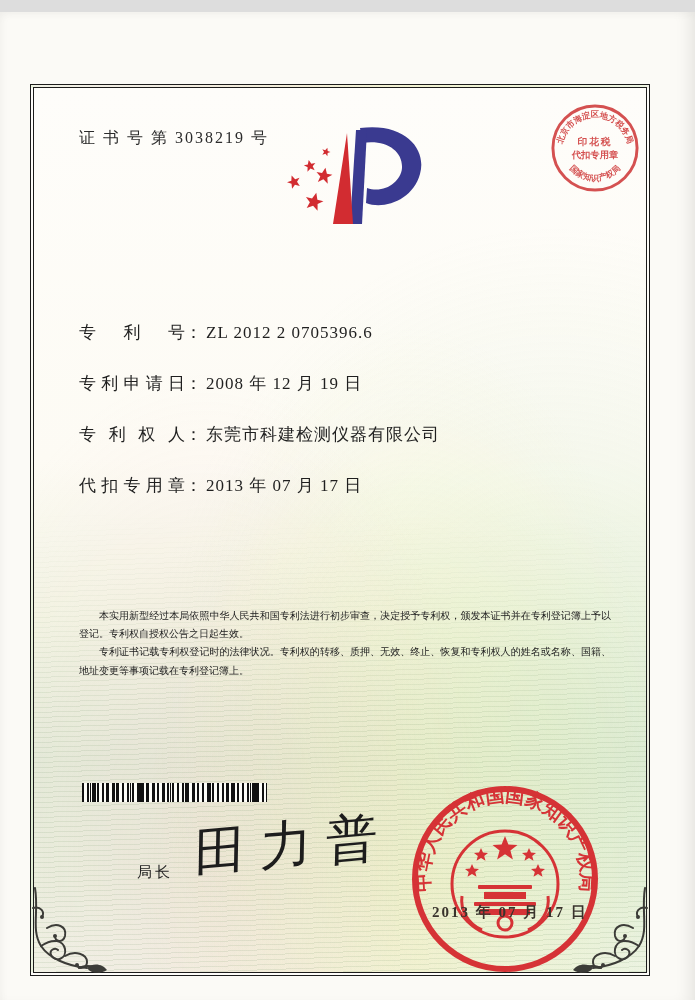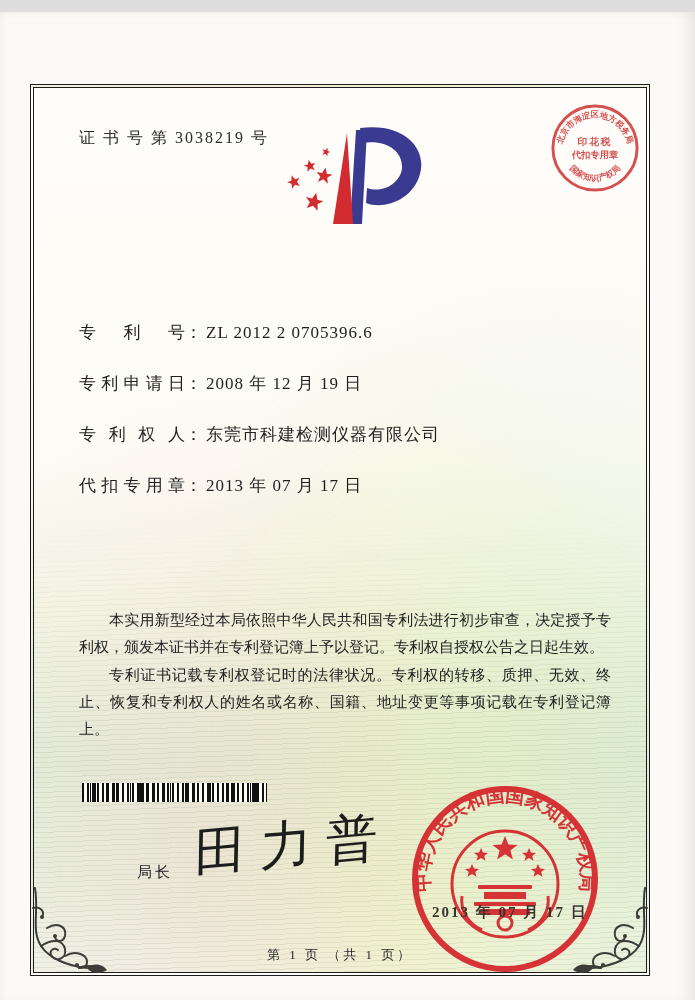--- a/index.html
+++ b/index.html
@@ -46,21 +46,21 @@
   }
   
   .fields{position:absolute;left:45px;top:233px;width:540px;}
   .field-row{margin-bottom:29px;font-size:17px;color:#1f1f1f;height:22px;white-space:nowrap;}
   .flabel{display:inline-block;width:106px;text-align:justify;text-align-last:justify;vertical-align:bottom;}
   .fcolon{display:inline-block;margin-right:4px;}
   .fvalue{letter-spacing:1px;}
   
   .body-text{
     position:absolute;left:45px;top:519px;width:532px;
-    font-size:15px;line-height:1.82;color:#222;text-align:justify;
+    font-size:10px;line-height:1.82;color:#222;text-align:justify;
   }
   .body-text p{margin:0;text-indent:2em;}
   
   .barcode{
     position:absolute;left:48px;top:695px;width:185px;height:19px;
     background:
       repeating-linear-gradient(90deg,#111 0 2px,transparent 2px 5px),
       repeating-linear-gradient(90deg,#111 0 1px,transparent 1px 8px),
       repeating-linear-gradient(90deg,transparent 0 11px,#111 11px 14px,transparent 14px 23px);
     background-color:#fdfdf8;
@@ -179,21 +179,20 @@
         <rect x="74" y="108" width="42" height="7"></rect>
         <rect x="64" y="118" width="62" height="4" rx="1"></rect>
         <rect x="70" y="125" width="50" height="6"></rect>
         <circle cx="95" cy="139" r="7" fill="none" stroke="#d5252b" stroke-width="3"></circle>
         <path d="M52,112 C50,126 58,140 72,146" fill="none" stroke="#d5252b" stroke-width="3"></path>
         <path d="M138,112 C140,126 132,140 118,146" fill="none" stroke="#d5252b" stroke-width="3"></path>
       </g>
     </svg>
     <div class="seal-date">2013 年 07 月 17 日</div>
 
-    <div class="footer">第 1 页 （共 1 页）</div>
 
     <svg class="ornament left" viewBox="0 0 86 92">
       <g fill="none" stroke="#3c3c38" stroke-width="2" stroke-linecap="round">
         <path d="M6,2 C10,26 2,44 12,60 C20,72 38,80 58,82"></path>
         <path d="M12,60 C24,52 34,54 36,63 C38,73 26,77 22,69 C20,64 26,61 29,64"></path>
         <path d="M18,42 C28,36 38,40 36,50 C34,57 26,56 26,50"></path>
         <path d="M36,70 C46,64 58,68 58,76 C58,82 50,84 48,79"></path>
         <path d="M4,22 C12,20 16,26 13,31"></path>
         <path d="M50,82 C58,78 68,80 70,86"></path>
       </g>

